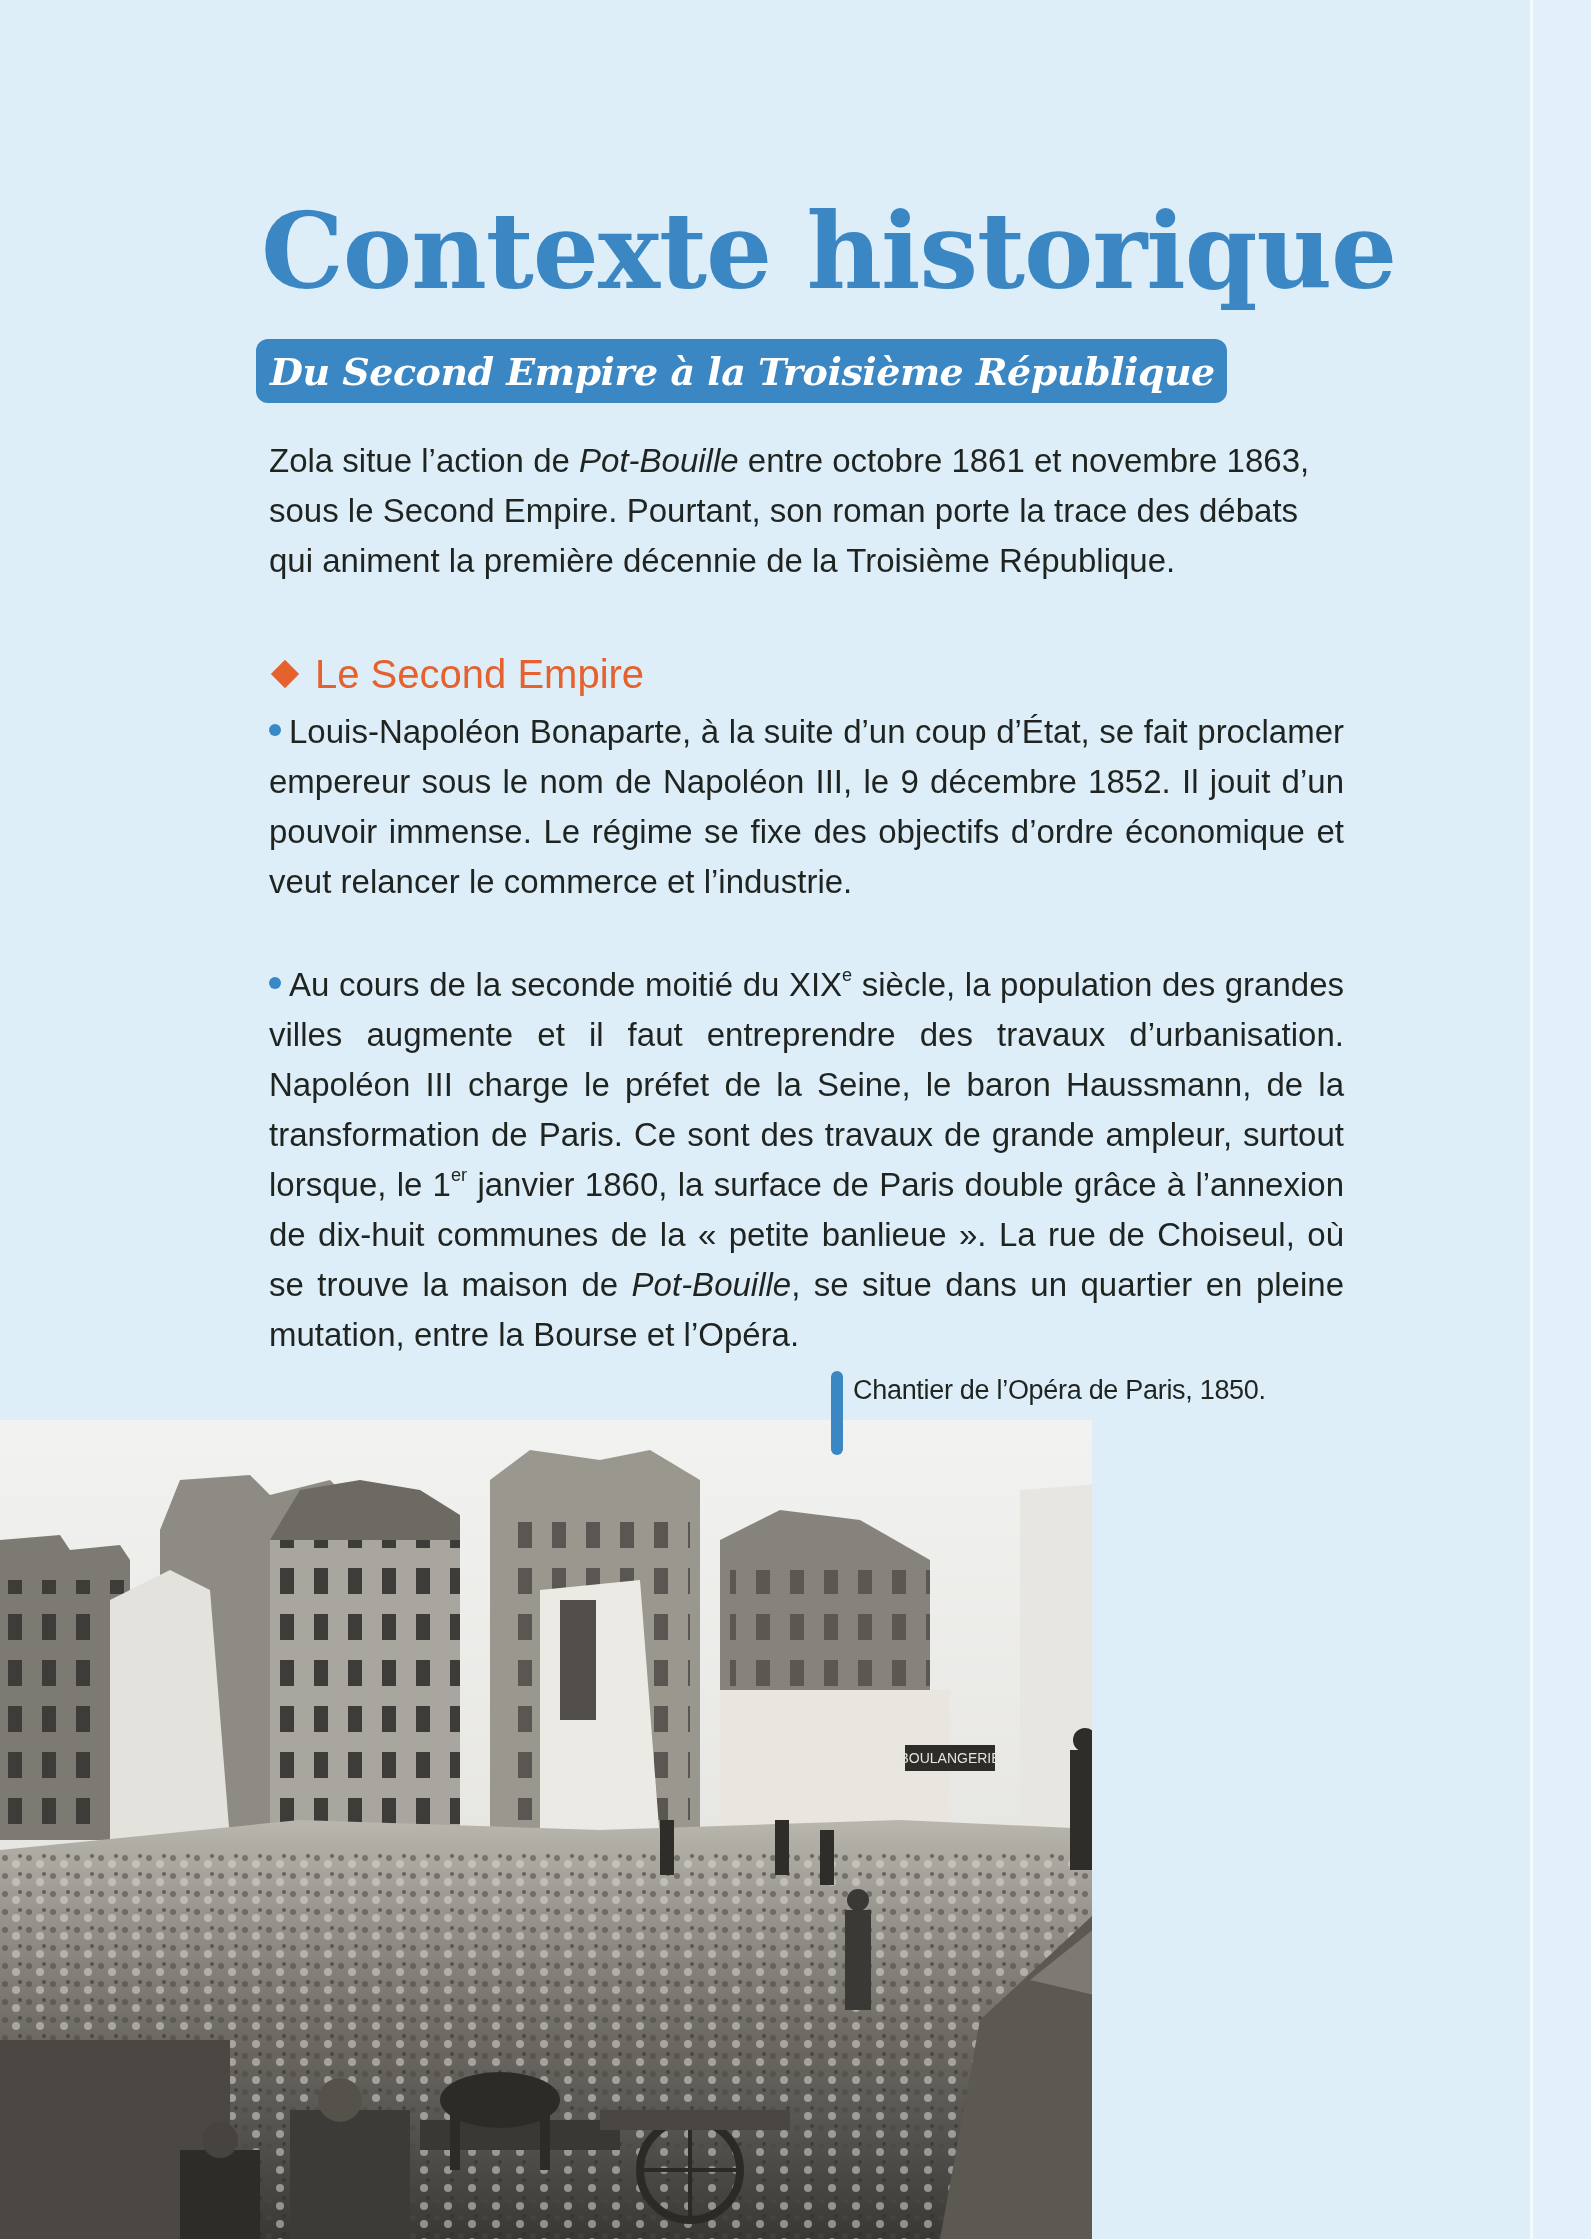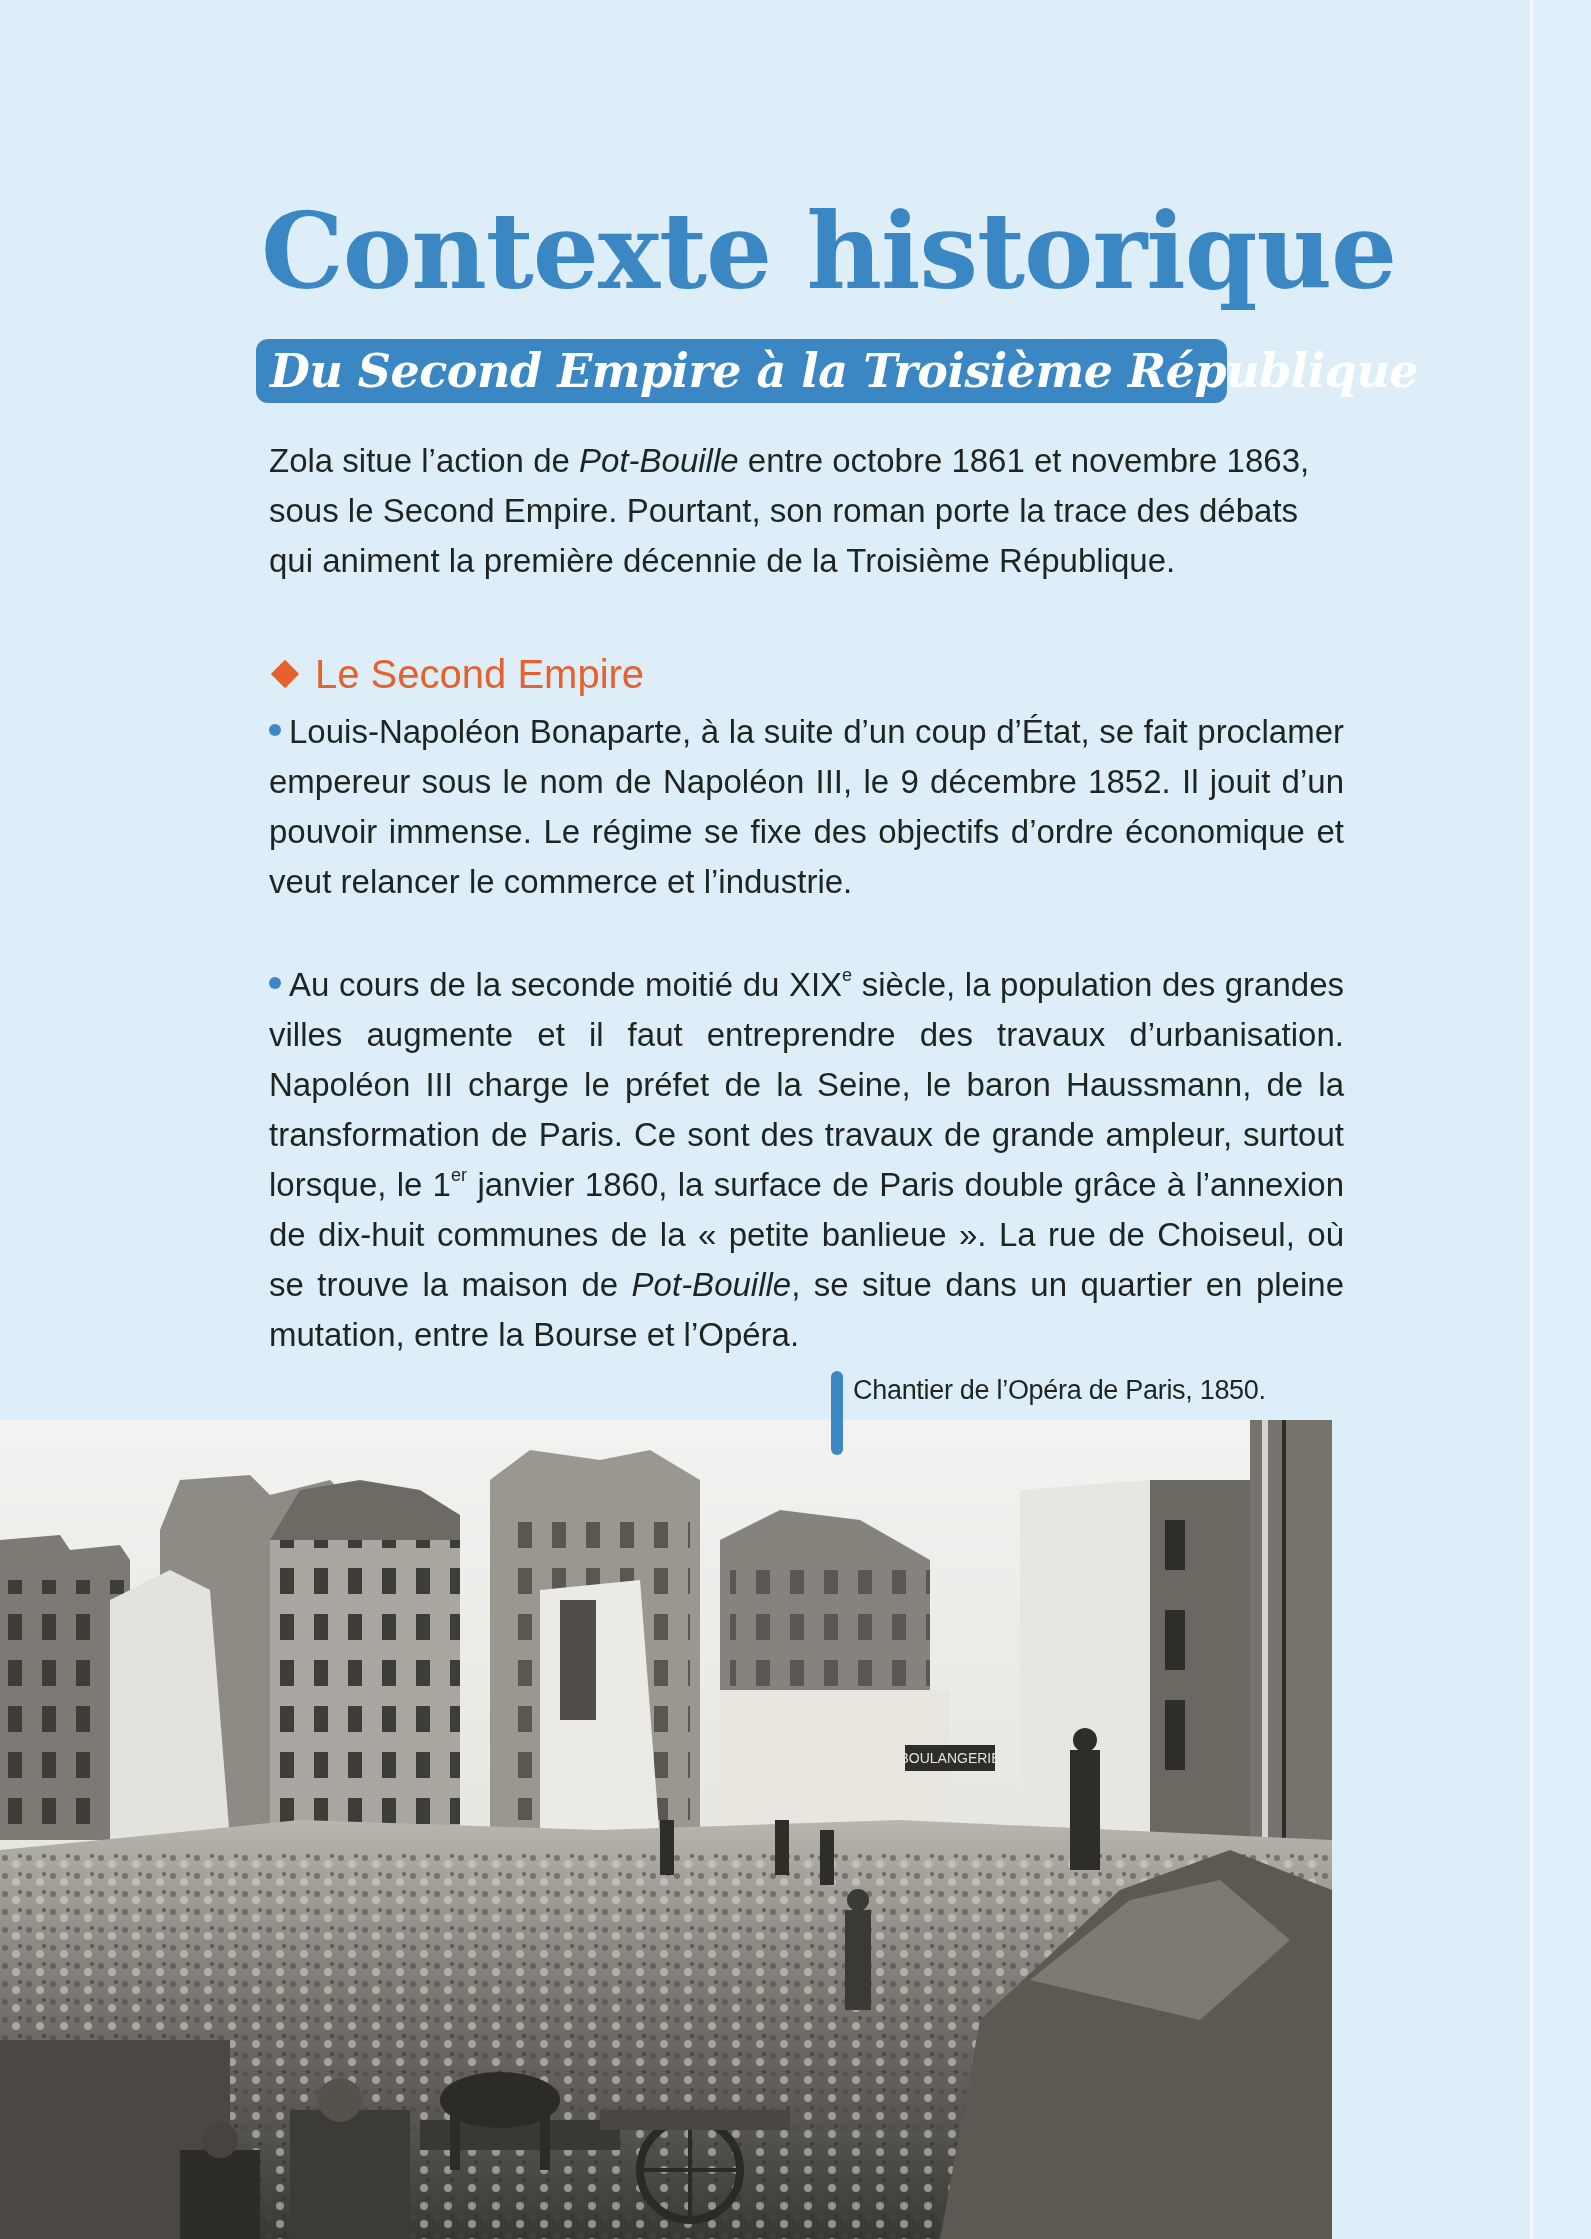--- a/index.html
+++ b/index.html
@@ -54,21 +54,21 @@
       border-radius: 12px;
       display: flex;
       align-items: center;
       box-sizing: border-box;
       padding-left: 14px;
     }
     .subtitle-text {
       font-family: "DejaVu Serif", "Liberation Serif", serif;
       font-style: italic;
       font-weight: bold;
-      font-size: 46px;
+      font-size: 38px;
       color: #ffffff;
       white-space: nowrap;
       letter-spacing: -0.5px;
     }
     .text-block {
       position: absolute;
       left: 257px;
       width: 1075px;
       font-family: "Liberation Sans", "DejaVu Sans", sans-serif;
       font-size: 33px;
@@ -144,21 +144,21 @@
       font-size: 27px;
       line-height: 40px;
       color: #1f2420;
       white-space: nowrap;
       letter-spacing: -0.3px;
     }
     .photo {
       position: absolute;
       left: 0;
       top: 1420px;
-      width: 1332px;
+      width: 1092px;
       height: 819px;
       overflow: hidden;
       background: #8a8780;
       z-index: 2;
     }
     .photo svg {
       display: block;
     }
   </style>
 </head>

